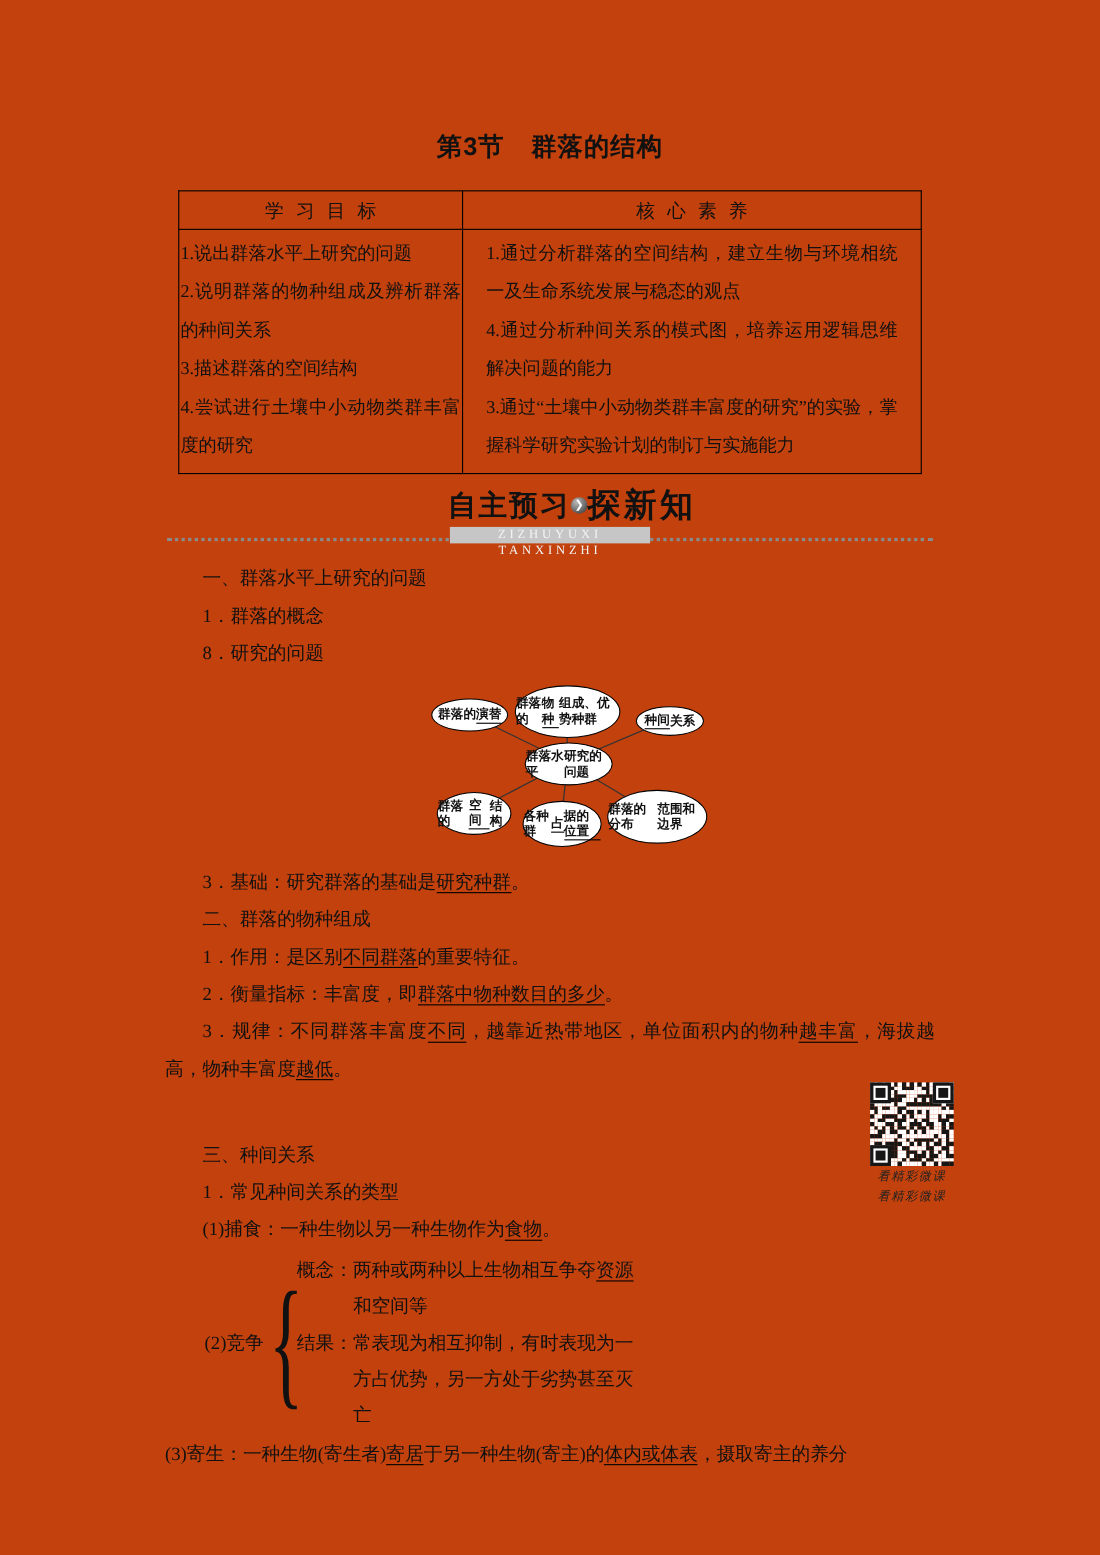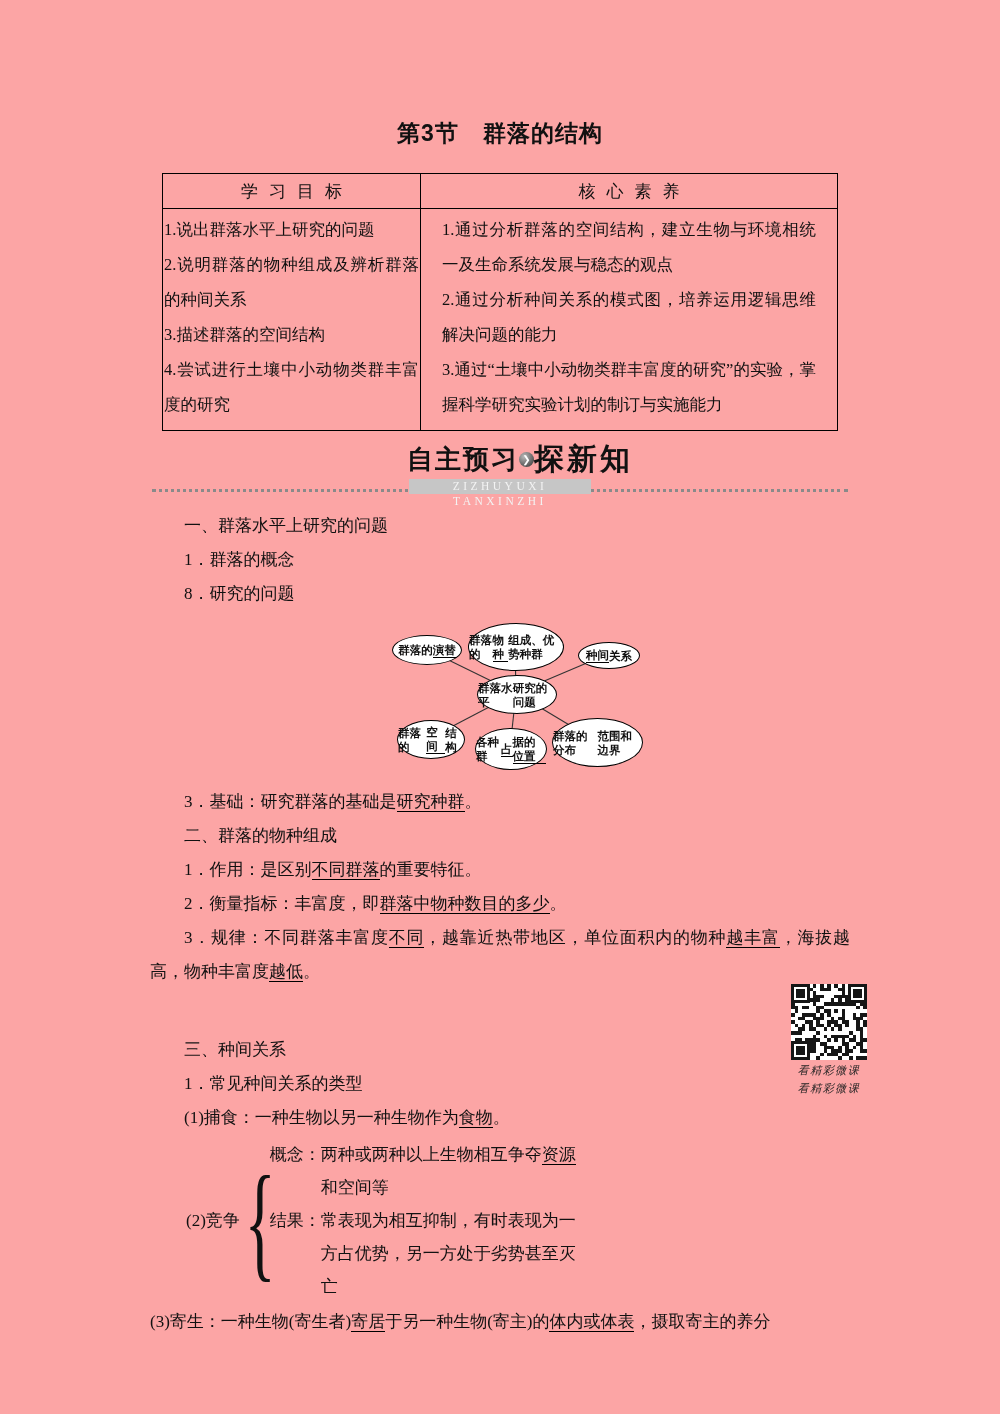--- a/index.html
+++ b/index.html
@@ -1,16 +1,16 @@
 <!DOCTYPE html>
 <html><head>
 <meta charset="utf-8">
 <style>
   html,body{margin:0;padding:0;background:#e8e8e8;}
-  .page{position:relative;width:1000px;height:1414px;margin:0 auto;background:#fca5a5;
+  .page{position:relative;width:1000px;height:1414px;margin:0 auto;background:#c2410c;
         font-family:"Liberation Serif","DejaVu Serif",serif;color:#111;overflow:hidden;}
   .u{border-bottom:1.3px solid #000;}
 
   
   .title{margin:0;padding-top:118px;text-align:center;
          font-family:"Liberation Sans","DejaVu Sans",sans-serif;
          font-size:23px;font-weight:bold;letter-spacing:1px;}
 
   
   table.goals{margin:24px auto 0;border-collapse:collapse;table-layout:fixed;}
@@ -99,21 +99,21 @@
     <tbody>
       <tr>
         <td class="left">
           <p>1.说出群落水平上研究的问题</p>
           <p>2.说明群落的物种组成及辨析群落的种间关系</p>
           <p>3.描述群落的空间结构</p>
           <p>4.尝试进行土壤中小动物类群丰富度的研究</p>
         </td>
         <td class="right">
           <p>1.通过分析群落的空间结构，建立生物与环境相统一及生命系统发展与稳态的观点</p>
-          <p>2.通过分析种间关系的模式图，培养运用逻辑思维解决问题的能力</p>
+          <p>4.通过分析种间关系的模式图，培养运用逻辑思维解决问题的能力</p>
           <p>3.通过“土壤中小动物类群丰富度的研究”的实验，掌握科学研究实验计划的制订与实施能力</p>
         </td>
       </tr>
     </tbody>
   </table>
 
   <div class="banner">
     <div class="banner-dash"></div>
     <div class="banner-head">
       <span class="b-left">自主预习</span>

